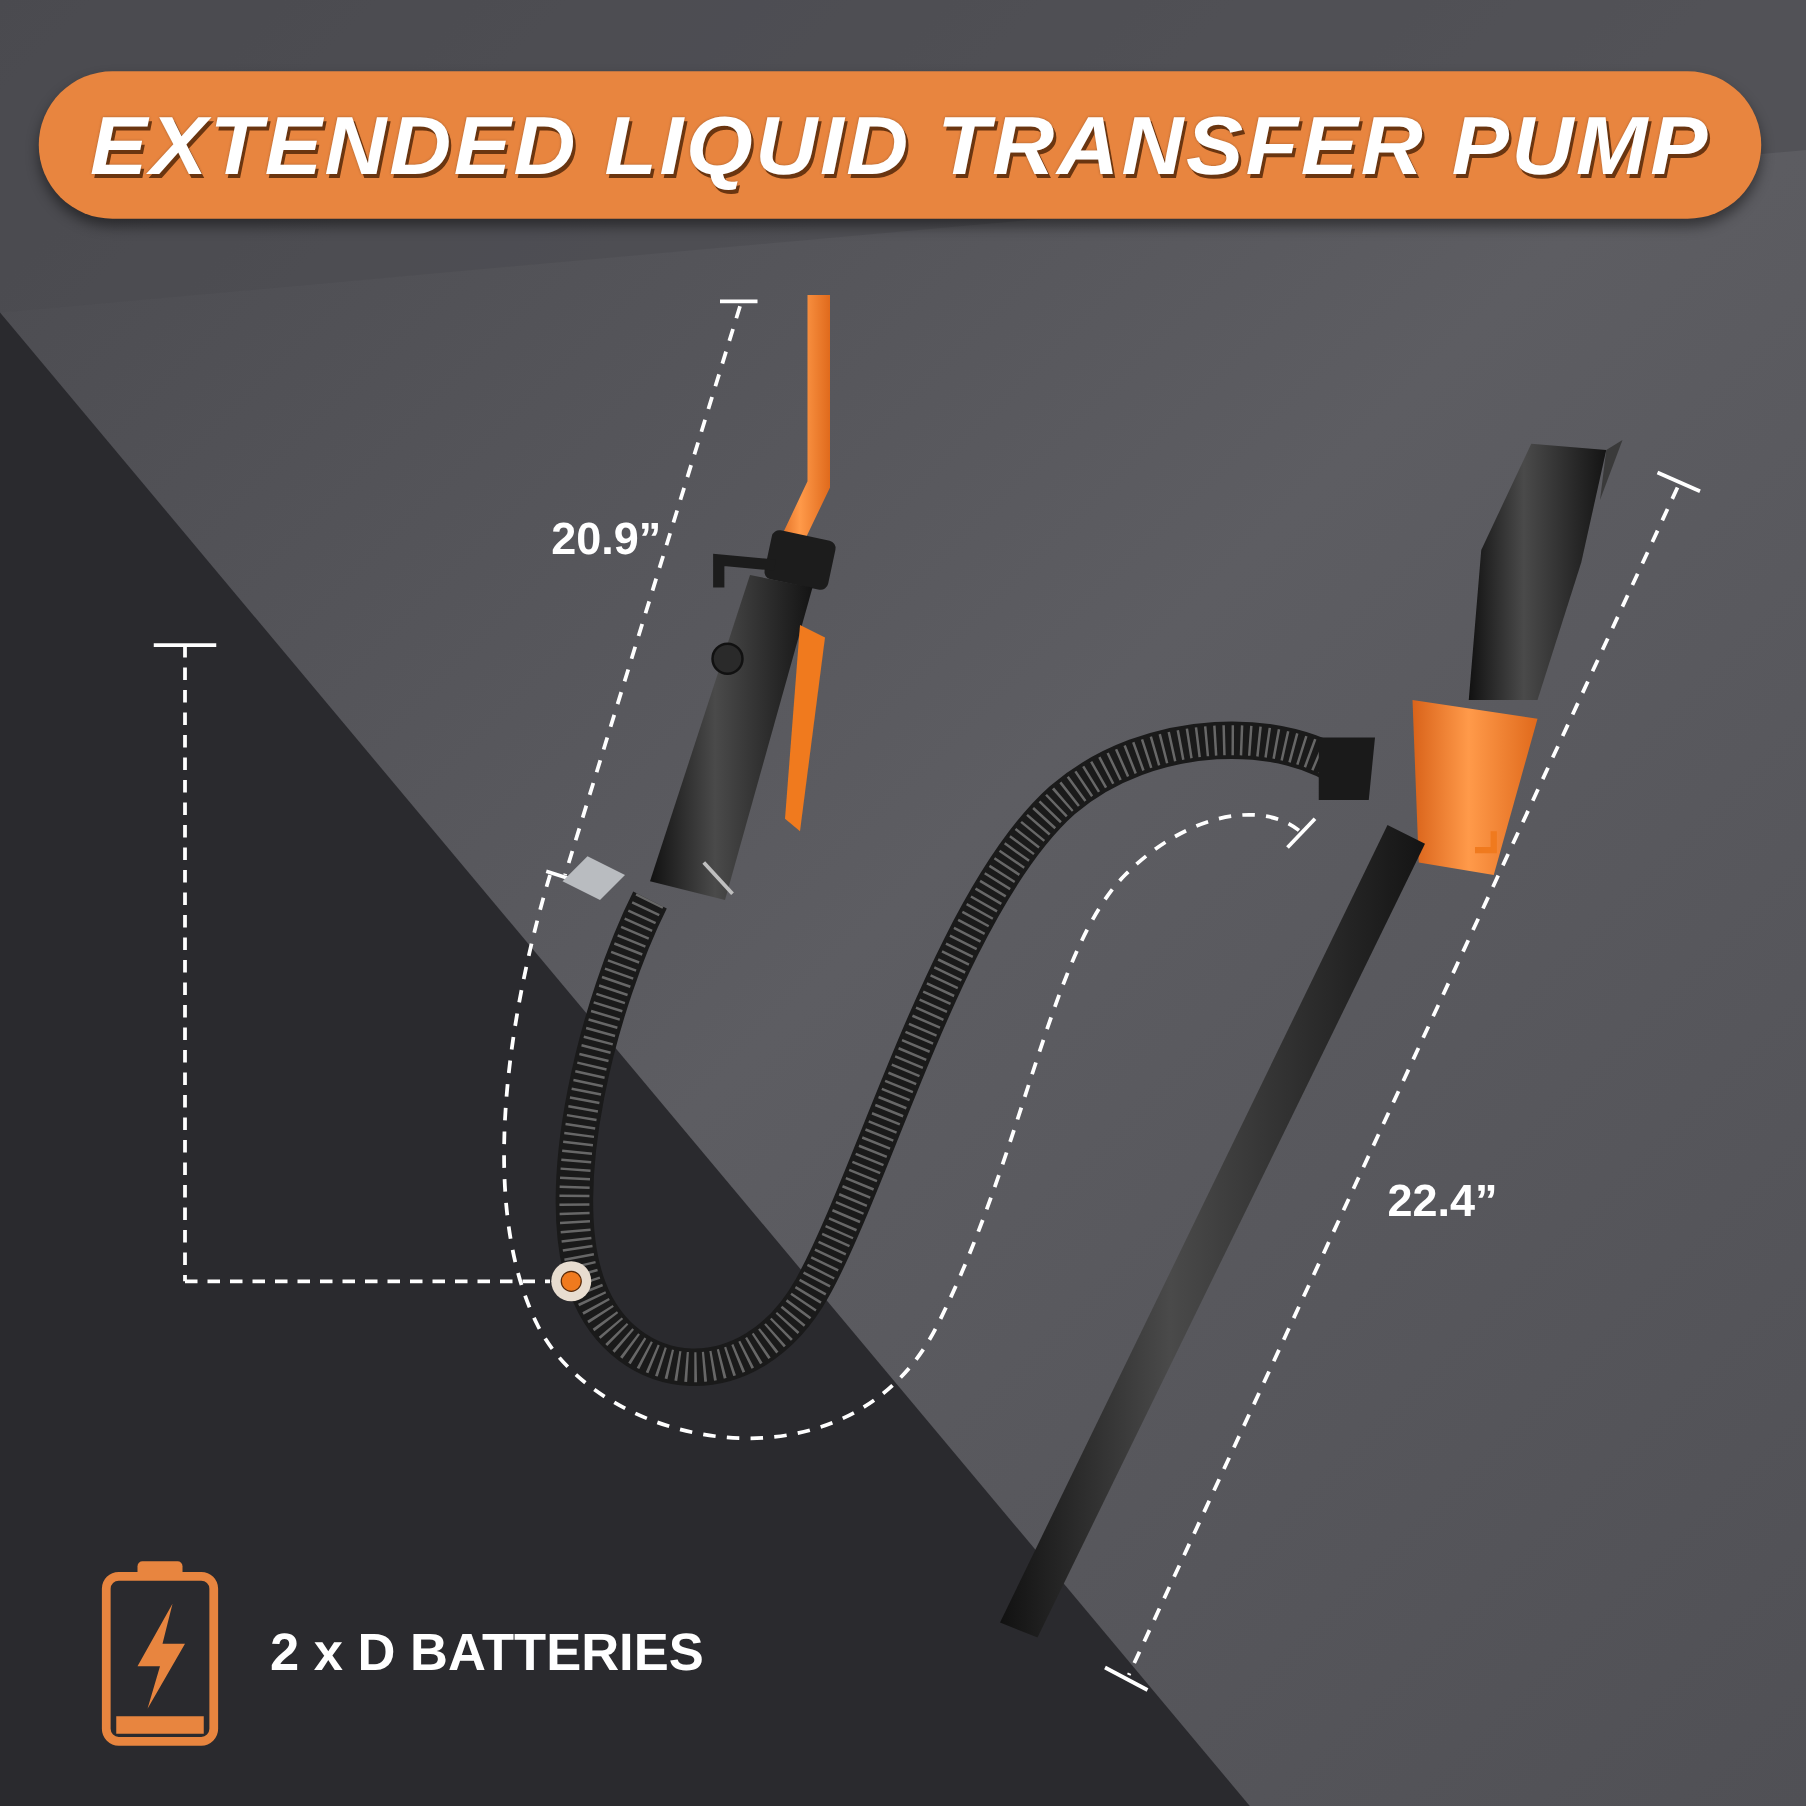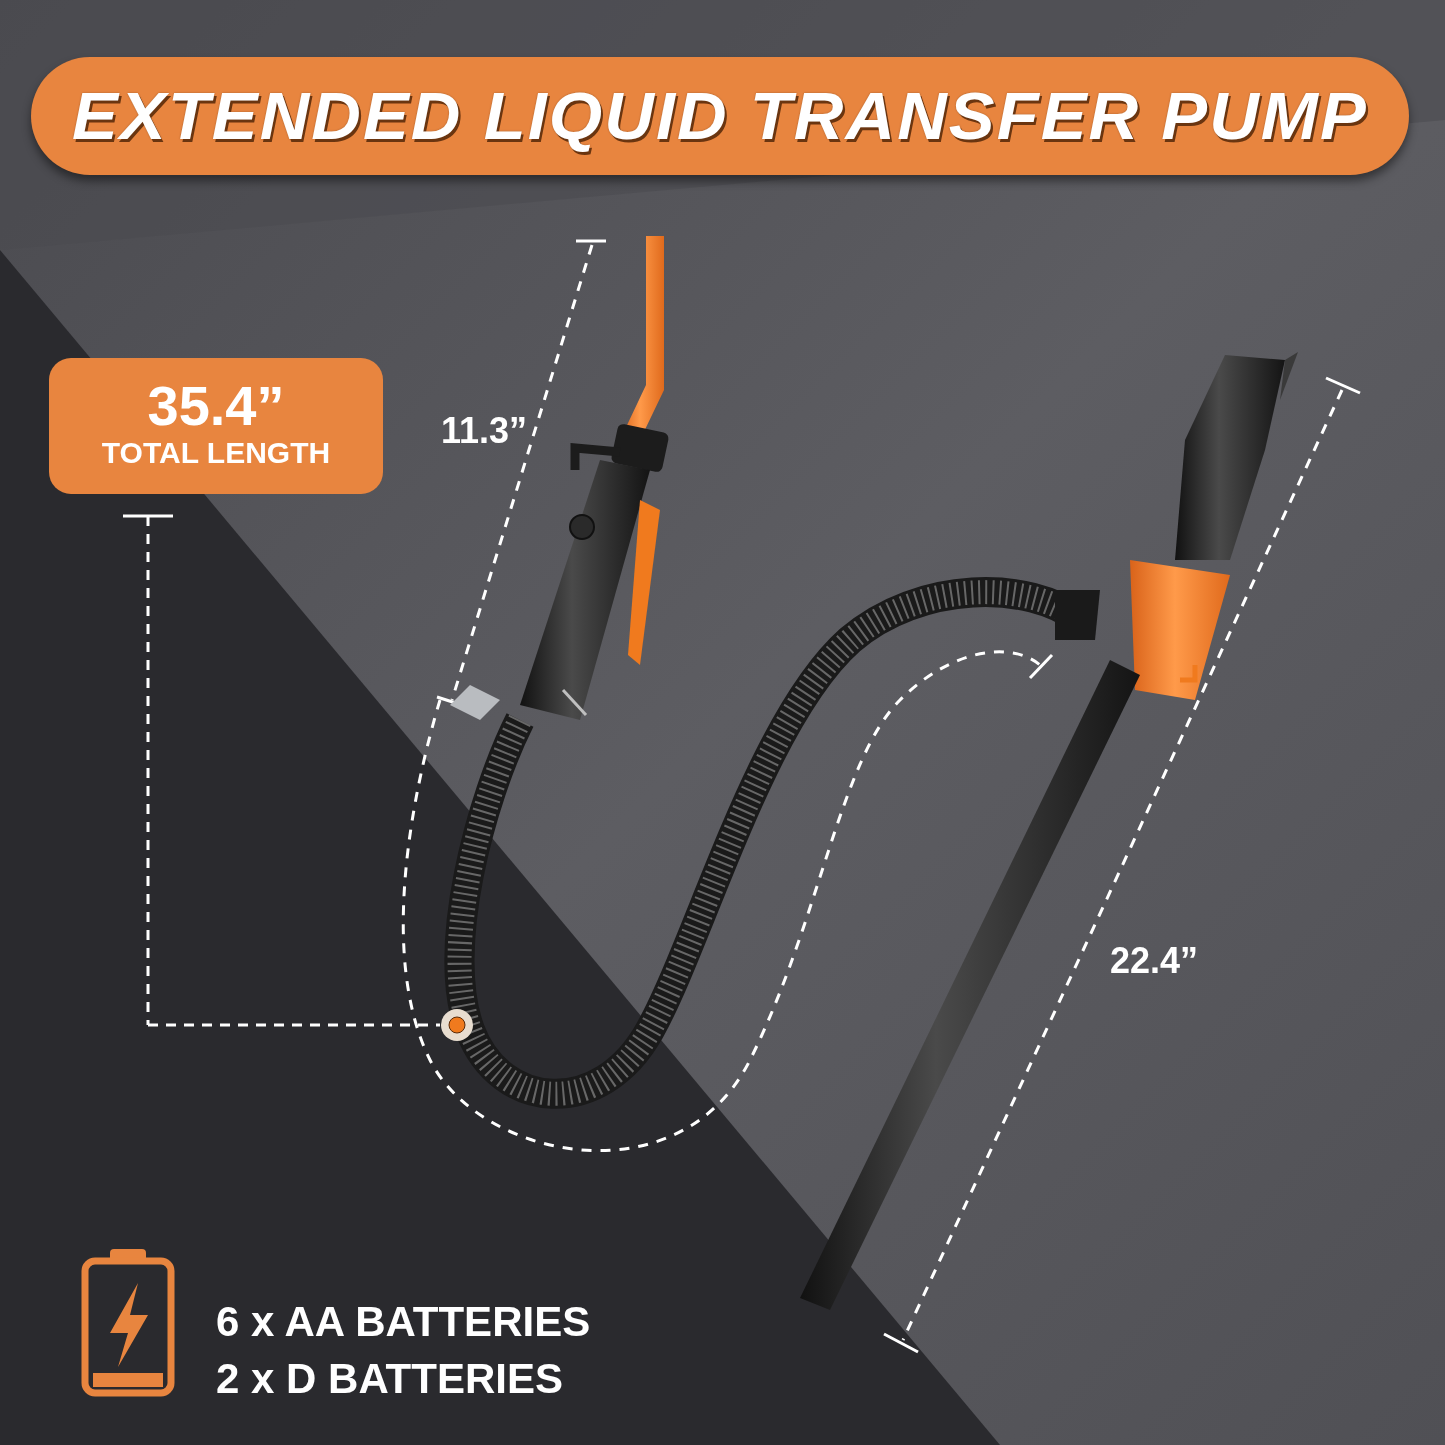--- a/index.html
+++ b/index.html
@@ -65,24 +65,20 @@
     </defs>
     <rect width="1445" height="1445" fill="url(#bgLight)"></rect>
     <polygon points="0,250 0,0 1445,0 1445,120" fill="#4b4b50" opacity="0.6"></polygon>
     <polygon points="0,250 1000,1445 0,1445" fill="#2a2a2e"></polygon>
   </svg>
 
   <div class="title-pill">
     <span class="title-text">EXTENDED LIQUID TRANSFER PUMP</span>
   </div>
 
-  <div class="length-badge">
-    <div class="length-value">35.4”</div>
-    <div class="length-caption">TOTAL LENGTH</div>
-  </div>
 
   <svg width="1445" height="1445" viewBox="0 0 1445 1445">
     <g stroke="#ffffff" stroke-width="3" fill="none">
 
       <line x1="123" y1="516" x2="173" y2="516"></line>
       <line x1="148" y1="516" x2="148" y2="1025" stroke-dasharray="10,8"></line>
       <line x1="148" y1="1025" x2="440" y2="1025" stroke-dasharray="10,8"></line>
 
       <line x1="576" y1="241" x2="606" y2="241"></line>
       <line x1="592" y1="245" x2="452" y2="700" stroke-dasharray="10,9"></line>
@@ -118,29 +114,28 @@
     <g>
       <path d="M1055 590 L 1100 590 L 1095 640 L 1055 640 Z" fill="#1a1a1a"></path>
       <path d="M1225 355 L 1285 360 L 1265 450 L 1230 560 L 1175 560 L 1185 440 Z" fill="url(#blackGrad)"></path>
       <path d="M1285 360 L 1298 352 L 1280 400 Z" fill="#3a3a3a"></path>
       <path d="M1130 560 L 1230 575 L 1195 700 L 1135 690 Z" fill="url(#orangeGrad)"></path>
       <path d="M1180 680 L 1195 680 L 1195 665" stroke="#f07a1e" stroke-width="5" fill="none"></path>
       <path d="M1110 660 L 1140 675 L 830 1310 L 800 1298 Z" fill="url(#blackGrad)"></path>
     </g>
   </svg>
 
-  <div class="dim-label dim-12">11.3”</div>
+  <div class="dim-label dim-12">20.9”</div>
   <div class="dim-label dim-22">22.4”</div>
 
   <div class="battery-block">
     <svg width="96" height="150" viewBox="0 0 96 150" style="position:relative;">
       <rect x="30" y="2" width="36" height="14" rx="4" fill="#e8853f"></rect>
       <rect x="5" y="14" width="86" height="132" rx="10" fill="none" stroke="#e8853f" stroke-width="7"></rect>
       <rect x="13" y="126" width="70" height="14" fill="#e8853f"></rect>
       <path d="M58 36 L 30 86 L 48 86 L 38 120 L 68 68 L 50 68 Z" fill="#e8853f"></path>
     </svg>
   </div>
   <div class="battery-lines">
-    <div>6 x AA BATTERIES</div>
     <div>2 x D BATTERIES</div>
   </div>
 
 </div>
 
 </body></html>

